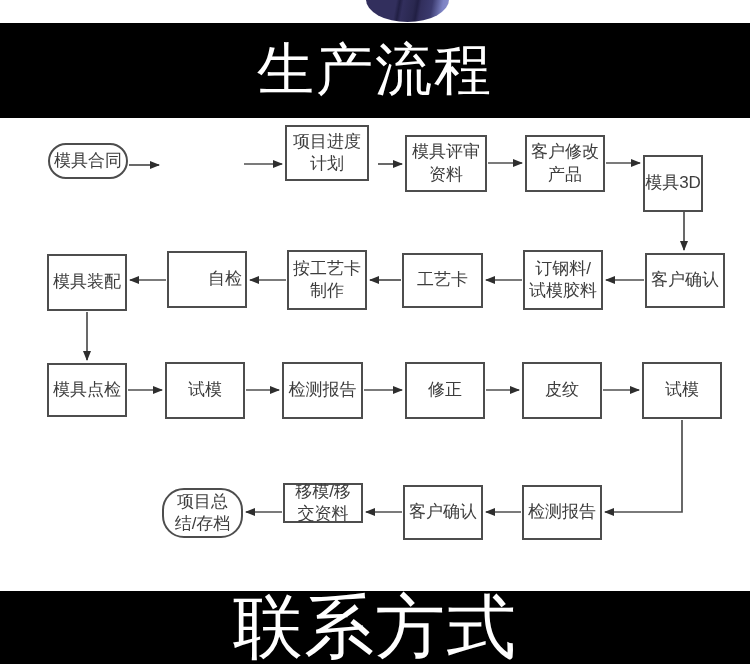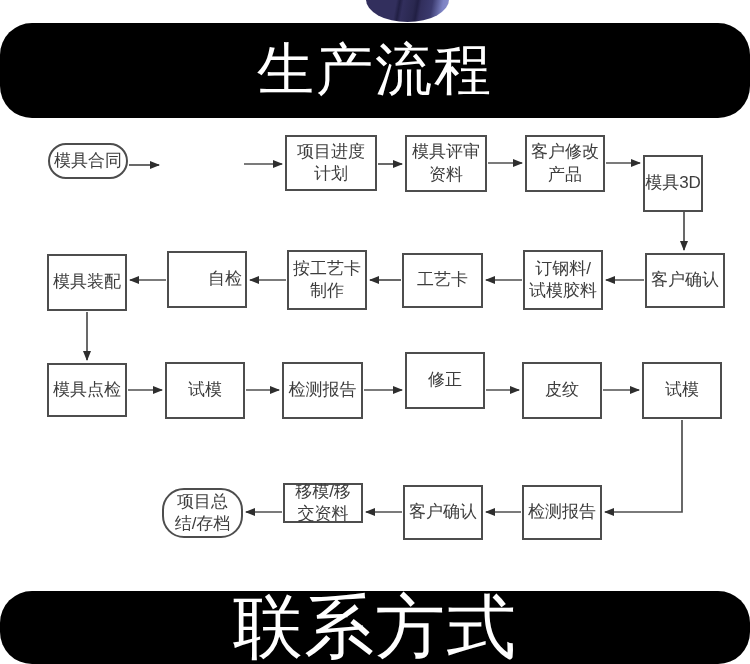--- a/index.html
+++ b/index.html
@@ -15,21 +15,20 @@
     background:linear-gradient(100deg,
       #322f5d 0%, #322f5d 38%, #211f44 42%, #322f5d 46%,
       #2a2850 58%, #211f44 62%, #322f5d 66%, #3b3a6e 78%,
       #7d83c4 90%, #8d92cc 100%);
     box-shadow:0 1px 0 #9a9ab0 inset;
   }
   .banner {
     position:absolute; left:0; width:750px; background:#000000; color:#ffffff;
     display:flex; justify-content:center; overflow:hidden;
     font-family:"Liberation Serif", serif;
-    border-radius:32px;
   }
   .banner-top { top:23px; height:95px; align-items:flex-start; font-size:57px; padding-top:9px; letter-spacing:2px; }
   .banner-bottom { top:591px; height:73px; align-items:flex-start; font-size:70px; padding-top:2px; letter-spacing:1px; line-height:1; }
   .flow-svg { position:absolute; left:0; top:0; width:750px; height:664px; }
   .node {
     position:absolute; background:#ffffff; border:2px solid #4d4d4d;
     display:flex; align-items:center; justify-content:center; text-align:center;
     font-size:17px; line-height:1.32; color:#3d3d3d; white-space:pre-line;
   }
   .stadium { border-radius:26px; }
@@ -70,41 +69,41 @@
       <line x1="486" y1="390" x2="519" y2="390" marker-end="url(#arrow)"></line>
       <line x1="603" y1="390" x2="639" y2="390" marker-end="url(#arrow)"></line>
       <path d="M682,420 L682,512 L605,512" marker-end="url(#arrow)"></path>
       <line x1="521" y1="512" x2="486" y2="512" marker-end="url(#arrow)"></line>
       <line x1="402" y1="512" x2="366" y2="512" marker-end="url(#arrow)"></line>
       <line x1="282" y1="512" x2="246" y2="512" marker-end="url(#arrow)"></line>
     </g>
   </svg>
 
   <div class="node stadium" style="left:48px;top:143px;width:80px;height:36px;">模具合同</div>
-  <div class="node" style="left:285px;top:135px;width:92px;height:56px;">项目进度
+  <div class="node" style="left:285px;top:125px;width:84px;height:56px;">项目进度
 计划</div>
   <div class="node" style="left:405px;top:135px;width:82px;height:57px;">模具评审
 资料</div>
   <div class="node" style="left:525px;top:135px;width:80px;height:57px;">客户修改
 产品</div>
   <div class="node" style="left:643px;top:135px;width:60px;height:57px;margin-top:20px;">模具3D</div>
 
   <div class="node" style="left:645px;top:253px;width:80px;height:55px;">客户确认</div>
   <div class="node" style="left:402px;top:253px;width:81px;height:55px;">工艺卡</div>
   <div class="node" style="left:523px;top:250px;width:80px;height:60px;">订钢料/
 试模胶料</div>
   <div class="node" style="left:287px;top:250px;width:80px;height:60px;">按工艺卡
 制作</div>
   <div class="node" style="left:167px;top:251px;width:80px;height:57px;padding-left:36px;">自检</div>
   <div class="node" style="left:47px;top:254px;width:80px;height:57px;">模具装配</div>
 
   <div class="node" style="left:47px;top:363px;width:80px;height:54px;">模具点检</div>
   <div class="node" style="left:165px;top:362px;width:80px;height:57px;">试模</div>
   <div class="node" style="left:282px;top:362px;width:81px;height:57px;">检测报告</div>
-  <div class="node" style="left:405px;top:352px;width:80px;height:57px;">修正</div>
+  <div class="node" style="left:405px;top:362px;width:80px;height:57px;">修正</div>
   <div class="node" style="left:522px;top:362px;width:80px;height:57px;">皮纹</div>
   <div class="node" style="left:642px;top:362px;width:80px;height:57px;">试模</div>
 
   <div class="node" style="left:522px;top:485px;width:80px;height:55px;">检测报告</div>
   <div class="node" style="left:403px;top:485px;width:80px;height:55px;">客户确认</div>
   <div class="node" style="left:283px;top:483px;width:80px;height:40px;">移模/移
 交资料</div>
   <div class="node stadium" style="left:162px;top:488px;width:81px;height:50px;border-radius:22px;">项目总
 结/存档</div>
 

